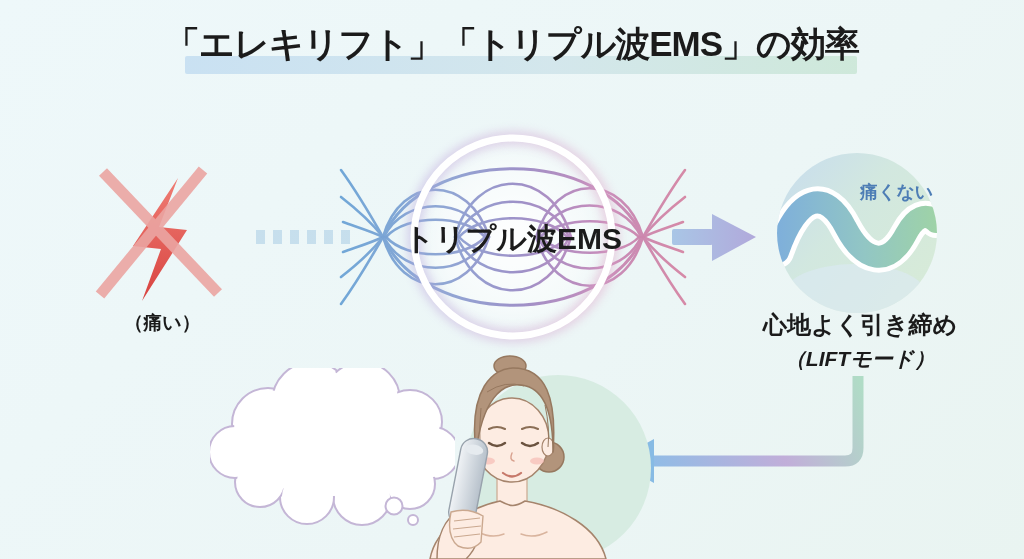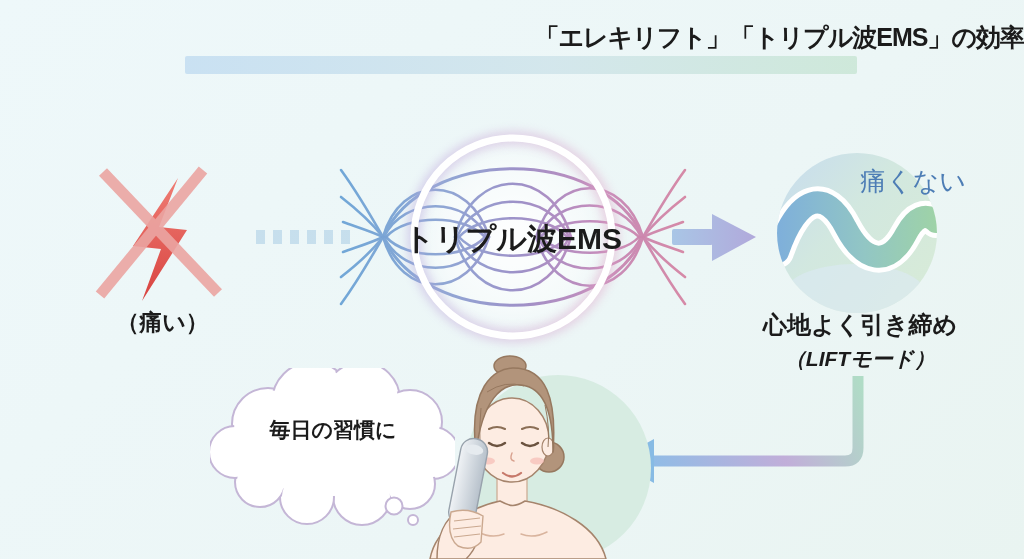--- a/index.html
+++ b/index.html
@@ -11,35 +11,35 @@
   }
   .abs{position:absolute;}
   .ctr{text-align:center;}
   #title-highlight{
     left:185px;top:56px;width:672px;height:18px;
     background:linear-gradient(90deg,#c3ddf1 0%,#cfe4ea 55%,#c9e6d5 100%);
     opacity:.85;border-radius:2px;
   }
   #page-title{
     left:0;top:21px;width:1024px;
-    font-size:25px;font-weight:bold;letter-spacing:-1px;text-align:right;
+    font-size:35px;font-weight:bold;letter-spacing:-1px;
   }
   #label-left{left:70px;top:306px;width:185px;font-weight:bold;line-height:33px;}
   #label-left .l1{font-size:23px;}
-  #label-left .l2{font-size:23px;}
+  #label-left .l2{font-size:19px;}
   #label-right{left:745px;top:308px;width:230px;font-weight:bold;line-height:34px;}
   #label-right .l1{font-size:24px;}
   #label-right .l2{font-size:21px;font-style:italic;}
   #center-label{
     left:363px;top:219px;width:300px;
     font-size:30px;font-weight:bold;letter-spacing:0px;z-index:5;
   }
   #painfree-badge{
-    left:860px;top:164px;width:140px;
-    font-size:26px;font-weight:normal;color:#4d7db5;z-index:5;text-align:left;
+    left:860px;top:180px;width:140px;
+    font-size:18px;font-weight:bold;color:#4d7db5;z-index:5;text-align:left;
   }
   #bubble-text{
     left:233px;top:414px;width:200px;z-index:5;
     font-size:21px;font-weight:bold;line-height:32px;
   }
   #dashed-connector{
     left:256px;top:230px;width:102px;height:14px;
     background:repeating-linear-gradient(90deg,#bdd9ea 0px,#bdd9ea 9px,rgba(0,0,0,0) 9px,rgba(0,0,0,0) 17px);
     opacity:.8;
   }
@@ -211,21 +211,20 @@
       <circle cx="362" cy="496" r="27"></circle>
         <circle cx="307" cy="497" r="25"></circle>
       <circle cx="260" cy="482" r="23"></circle>
         <circle cx="235" cy="452" r="24"></circle>
       <ellipse cx="333" cy="450" rx="90" ry="46"></ellipse>
     </g>
     <circle cx="394" cy="506" r="8.5" fill="#ffffff" stroke="#c4b6d6" stroke-width="2"></circle>
     <circle cx="413" cy="520" r="5" fill="#ffffff" stroke="#c4b6d6" stroke-width="2"></circle>
   </svg>
   <div id="bubble-text" class="abs ctr">
-    <div>毎日の習慣に</div>
   </div>
 
   <svg class="abs" style="left:428px;top:352px;" width="262" height="207" viewBox="428 352 262 207">
     <defs>
       <linearGradient id="devG" x1="0" y1="0" x2="1" y2="0">
         <stop offset="0" stop-color="#f0f3f6"></stop>
         <stop offset="1" stop-color="#b7c1cb"></stop>
       </linearGradient>
     </defs>
     <circle cx="558" cy="468" r="93" fill="#d7ece2"></circle>

